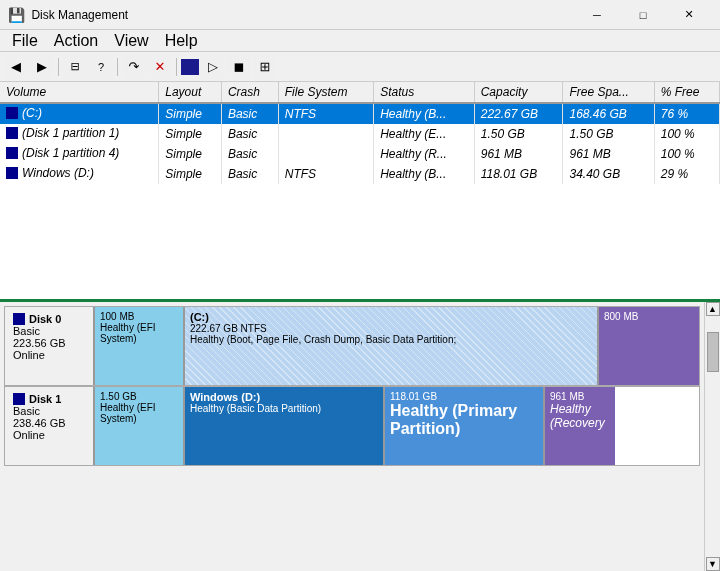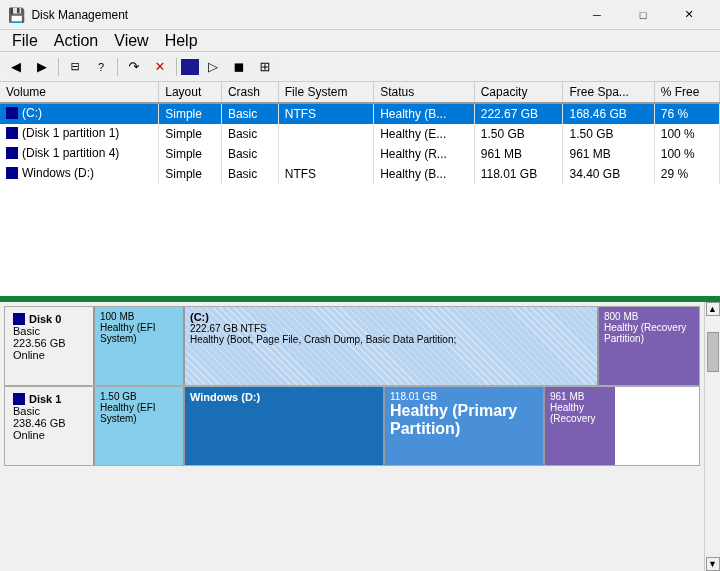--- a/index.html
+++ b/index.html
@@ -62,23 +62,24 @@
       display: flex;
       flex-direction: column;
       height: calc(571px - 82px);
       background: white;
     }
 
     
     .disk-table {
       flex: 1;
       overflow-y: auto;
-      border-bottom: 6px solid #15803d;
+      border-bottom: 3px solid #15803d;
       min-height: 200px;
       max-height: 220px;
+      font-style: italic;
     }
     .disk-table table {
       width: 100%;
       border-collapse: collapse;
       font-size: 12px;
     }
     .disk-table thead th {
       background: #f0f0f0;
       border-right: 1px solid #ccc;
       border-bottom: 2px solid #999;
@@ -296,49 +297,49 @@
             <div class="partition" style="background: rgb(184, 212, 240); color: rgb(0, 0, 0); position: relative; overflow: hidden; flex: 1 1 auto;">
         <div style="position:absolute;top:0;left:0;right:0;bottom:0;background-image:repeating-linear-gradient(45deg,transparent,transparent 4px,rgba(255,255,255,0.4) 4px,rgba(255,255,255,0.4) 5px);"></div>
         <div style="position:relative;z-index:1;">
           <div style="font-weight:bold;font-size:11px;">(C:)</div>
           <div style="font-size:10px;">222.67 GB NTFS</div>
           <div style="font-size:10px;">Healthy (Boot, Page File, Crash Dump, Basic Data Partition;</div>
         </div>
       </div>
             <div class="partition" style="background: rgb(123, 95, 176); color: rgb(255, 255, 255); flex: 0 0 100px;">
         <div style="font-size:10px;">800 MB</div>
-        <div style="font-size:10px;">Healthy (Recovery Partition)</div>
       </div>
           </div>
         </div>
         <div class="disk-row">
           <div class="disk-label">
     <div style="display:flex;align-items:center;gap:4px;">
       <span style="display:inline-block;width:12px;height:12px;background:#00008b;"></span>
       <strong>Disk 1</strong>
     </div>
     <div>Basic</div>
     <div>238.46 GB</div>
     <div>Online</div>
   </div>
           <div class="disk-partitions">
             <div class="partition" style="background: rgb(135, 206, 235); color: rgb(0, 0, 0); flex: 0 0 90px;">
         <div style="font-size:10px;">1.50 GB</div>
         <div style="font-size:10px;">Healthy (EFI System)</div>
       </div>
             <div class="partition" style="background: rgb(26, 110, 181); color: rgb(255, 255, 255); flex: 0 0 200px;">
         <div style="font-weight:bold;font-size:11px;">Windows (D:)</div>
+        <div style="font-size:10px;">Healthy (Basic Data Partition)</div>
       </div>
             <div class="partition" style="background: rgb(74, 144, 217); color: rgb(255, 255, 255); flex: 0 0 160px;">
         <div style="font-size:10px;">118.01 GB</div>
         <div style="font-size:16px;font-weight:bold;">Healthy (Primary Partition)</div>
       </div>
             <div class="partition" style="background: rgb(123, 95, 176); color: rgb(255, 255, 255); flex: 0 0 70px;">
         <div style="font-size:10px;">961 MB</div>
-        <div style="font-size:10px;">Healthy (Recovery</div>
+        <div style="font-size:12px;font-style:italic;">Healthy (Recovery</div>
       </div>
           </div>
         </div>
       </div>
     <div class="scroll-area">
       <div style="width:14px;height:14px;background:#f0f0f0;border:1px solid #999;display:flex;align-items:center;justify-content:center;font-size:9px;cursor:pointer;">▲</div>
       <div class="scroll-thumb"></div>
       <div style="margin-top:auto;width:14px;height:14px;background:#f0f0f0;border:1px solid #999;display:flex;align-items:center;justify-content:center;font-size:9px;cursor:pointer;">▼</div>
     </div>
   </div>

